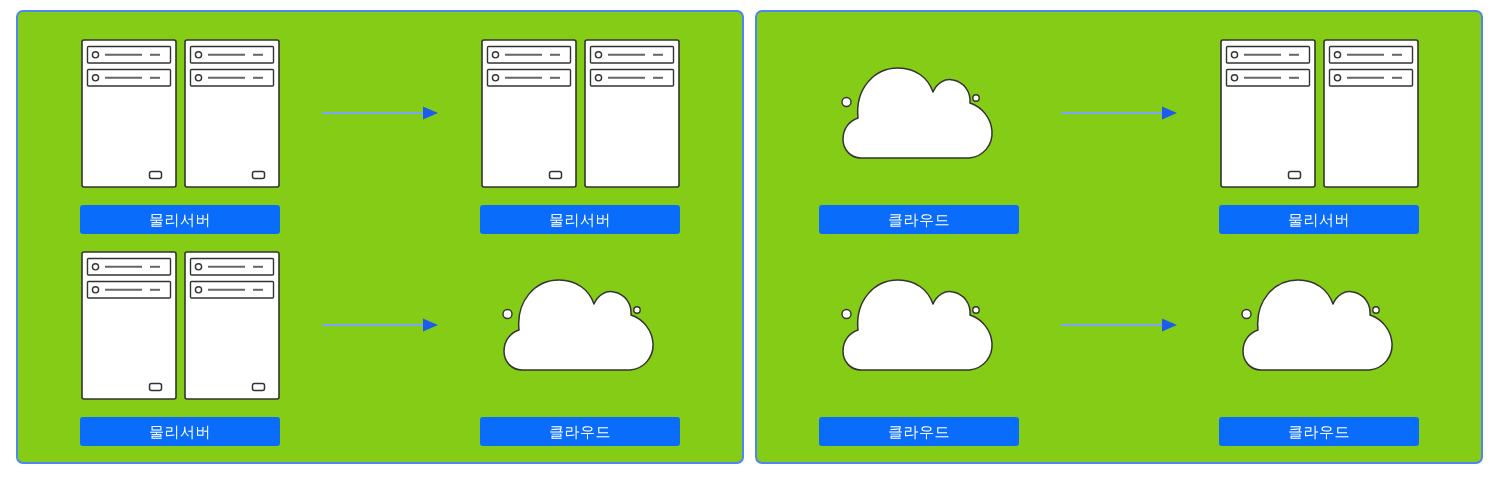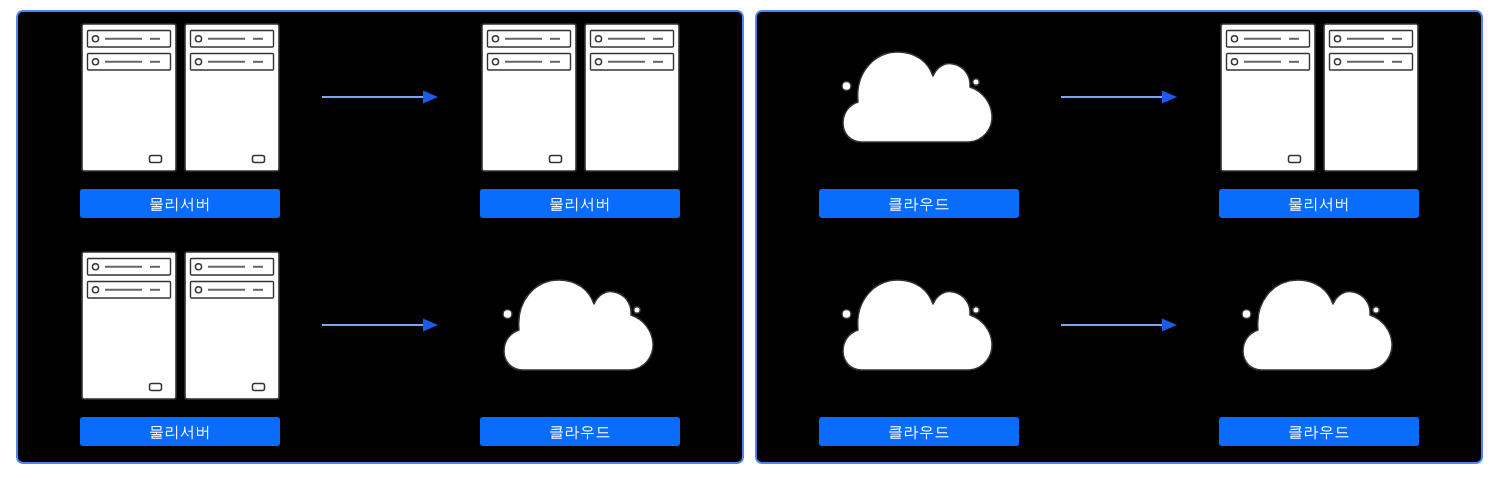--- a/index.html
+++ b/index.html
@@ -2,23 +2,23 @@
 <html><head>
 <meta charset="utf-8">
 <style>
   html,body { margin:0; padding:0; background:#ffffff; }
   .stage {
     position:relative; width:1500px; height:478px; background:#ffffff;
     font-family:"Liberation Sans", sans-serif; overflow:hidden;
   }
   .panel {
     position:absolute; top:10px; height:454px; box-sizing:border-box;
-    border:2px solid #4d86f3; border-radius:7px; background:#000000;
+    border:2px solid #4d86f3; border-radius:7px; background:#84cc16;
     display:flex; flex-direction:column; justify-content:space-between;
-    padding:10px 62px 16px 62px;
+    padding:26px 62px 16px 62px;
   }
   .panel.p1 { left:16px;  width:728px; }
   .panel.p2 { left:755px; width:728px; }
   .row { display:flex; align-items:flex-start; height:196px; }
   .cell { width:200px; display:flex; flex-direction:column; }
   .icon-area {
     height:150px; display:flex; align-items:center; justify-content:center;
   }
   .server-pair { display:flex; gap:7px; align-items:flex-end; }
   .label {

